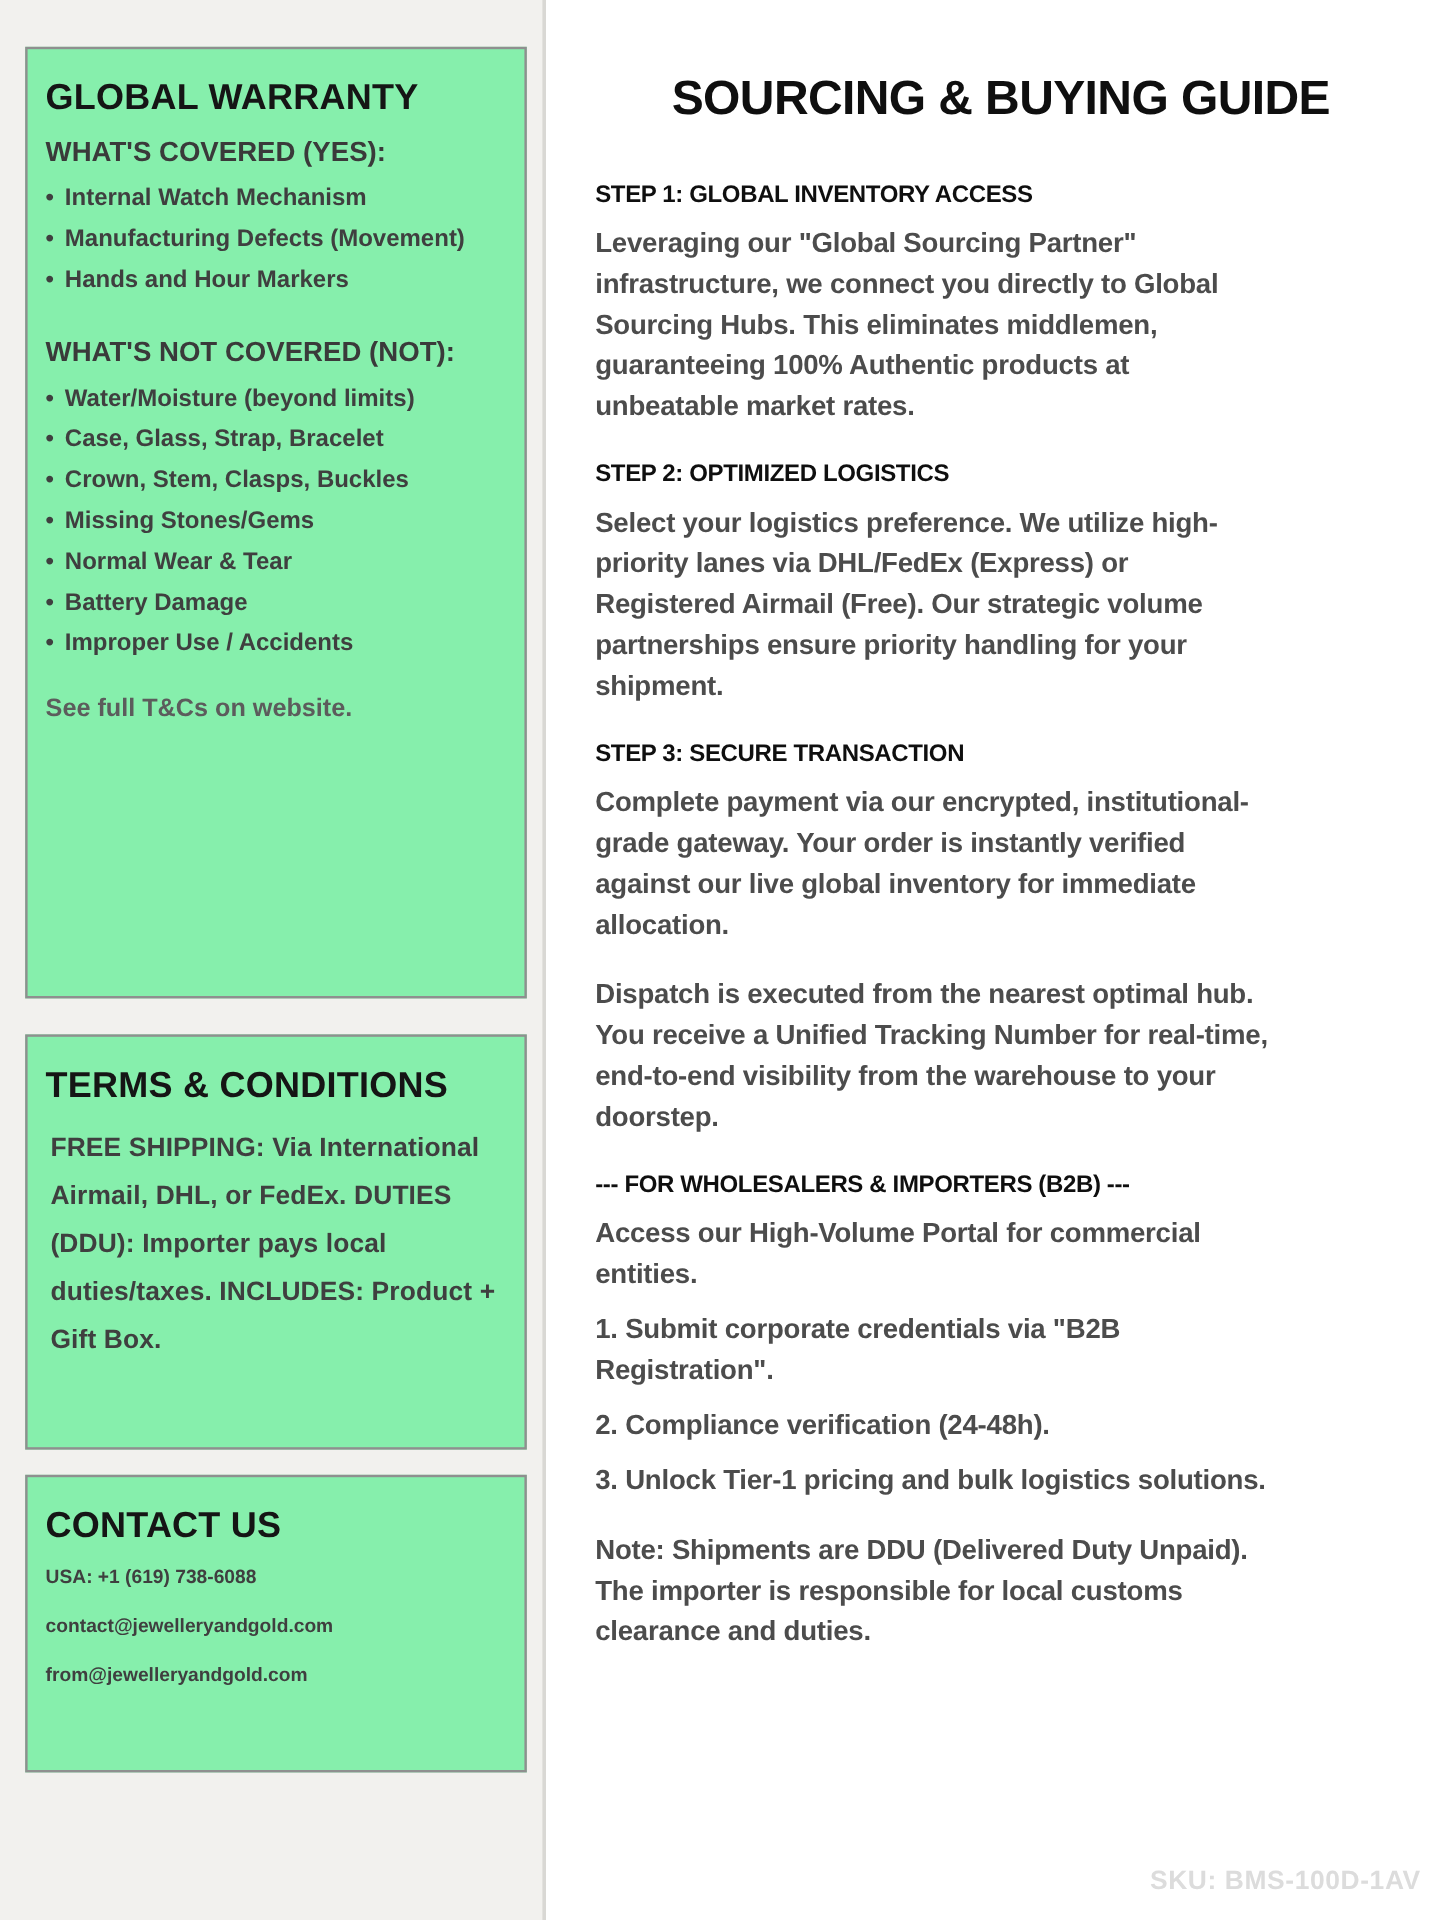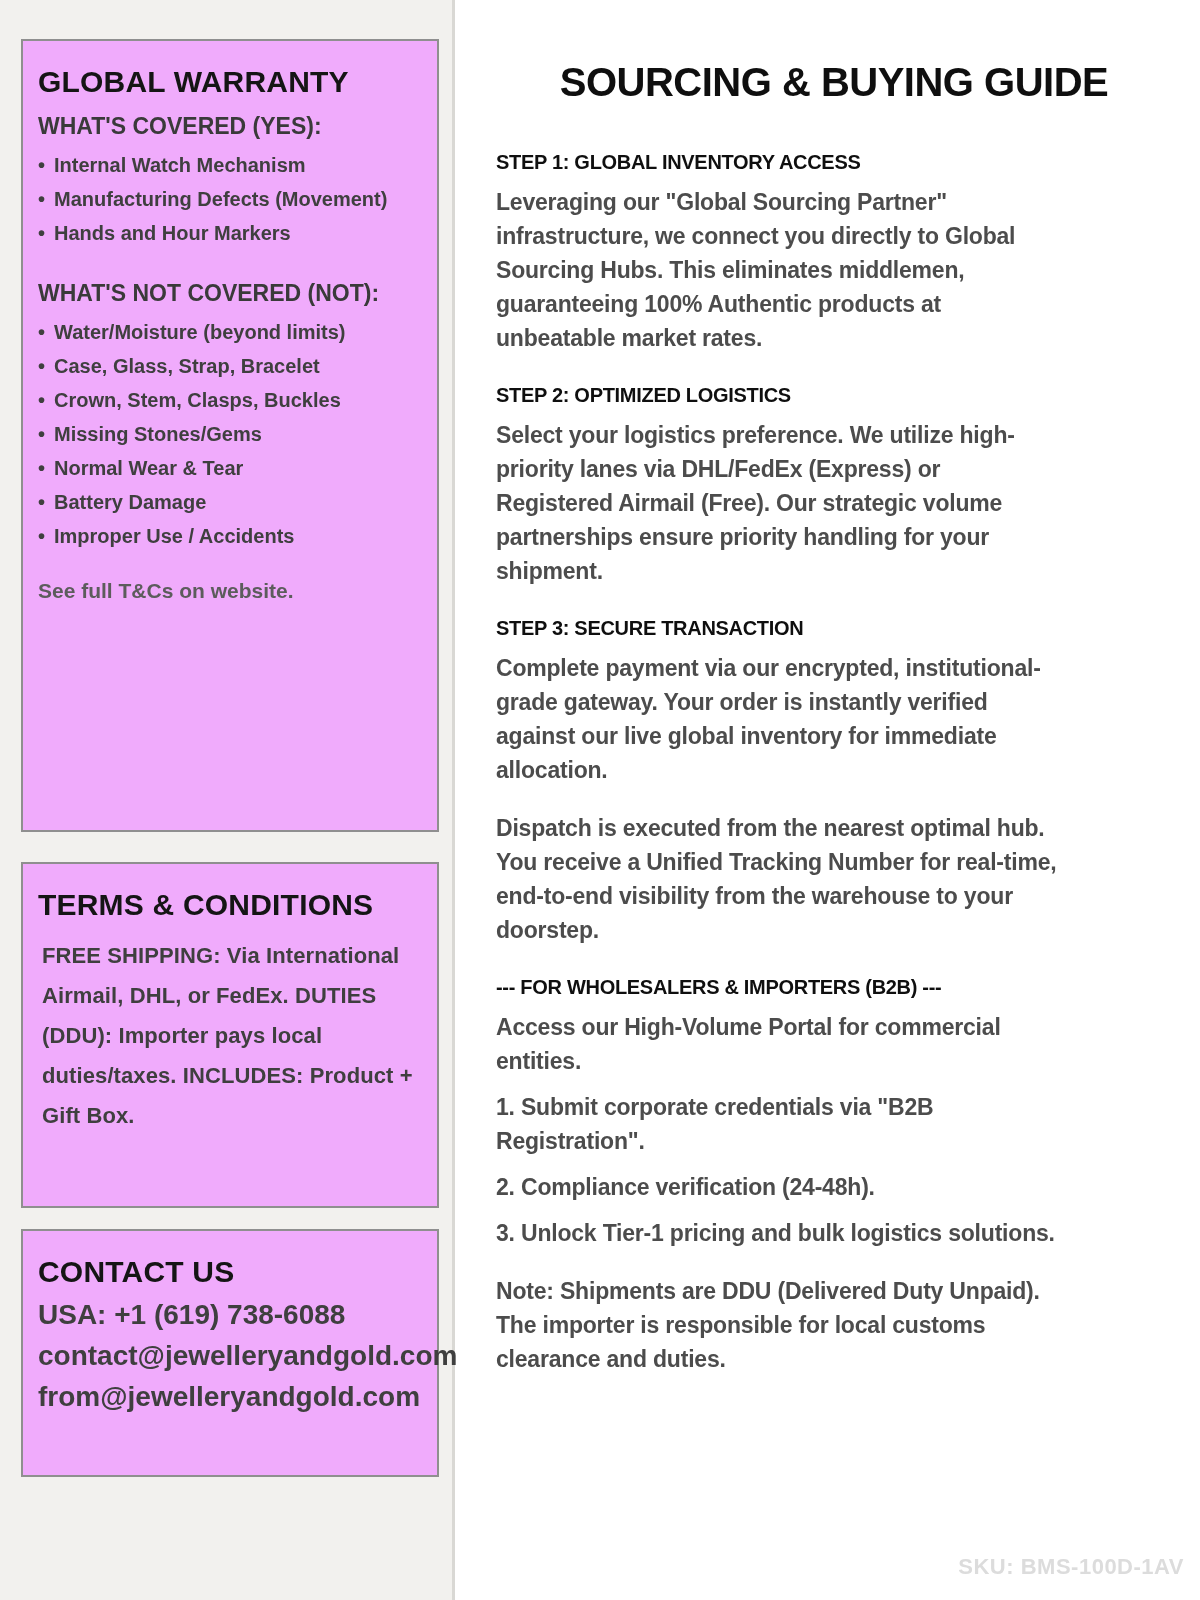--- a/index.html
+++ b/index.html
@@ -18,21 +18,21 @@
     left: 0; top: 0;
     width: 455px; height: 1600px;
     background: #f2f1ee;
     border-right: 3px solid #d9d8d4;
     box-sizing: border-box;
   }
   .panel {
     position: absolute;
     left: 21px;
     width: 418px;
-    background: #f0abfc;
+    background: #86efac;
     border: 2px solid #8f8f8f;
     box-sizing: border-box;
     padding: 24px 2px 0 15px;
   }
   .panel-warranty { top: 39px;  height: 793px; }
   .panel-terms    { top: 862px; height: 346px; }
   .panel-contact  { top: 1229px; height: 248px; }
 
   .panel h2 {
     margin: 0 0 14px 0;
@@ -72,21 +72,21 @@
     margin: 4px;
     font-size: 22px;
     font-weight: 700;
     color: #3f3f3f;
     line-height: 40px;
     letter-spacing: 0.1px;
   }
 
   .contact-line {
     margin: 0 0 17px 0;
-    font-size: 28px;
+    font-size: 16px;
     font-weight: 700;
     color: #3f3f3f;
     line-height: 24px;
   }
 
   
   .main {
     position: absolute;
     left: 458px; top: 0;
     width: 742px; height: 1318px;

